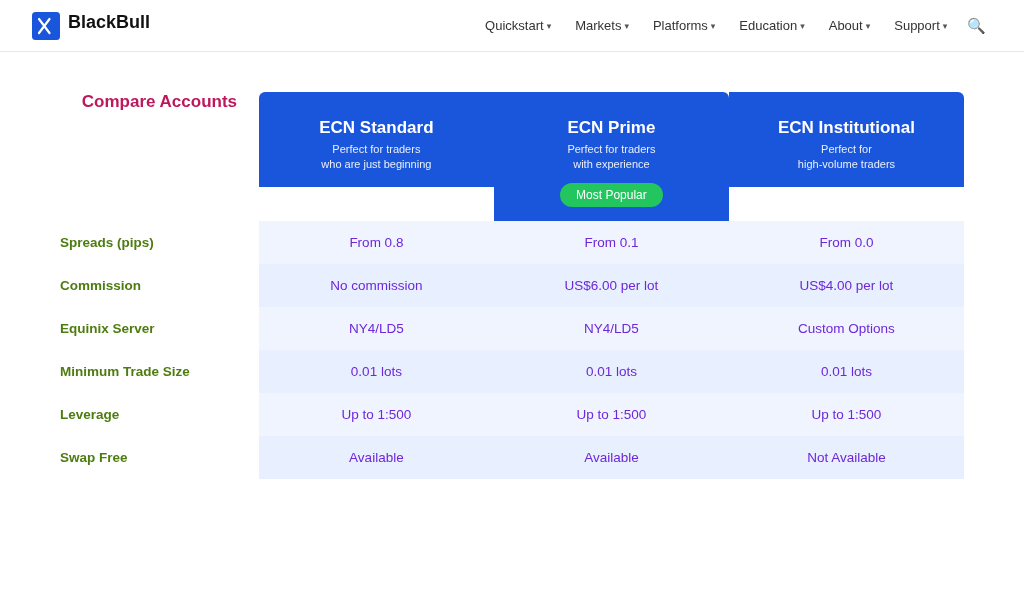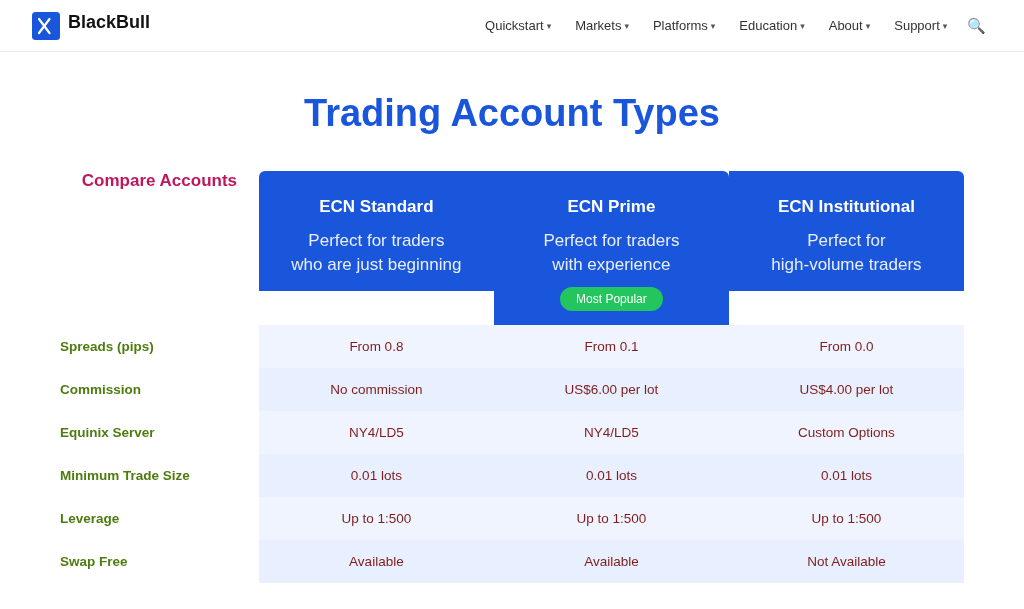--- a/index.html
+++ b/index.html
@@ -41,38 +41,38 @@
     .col-institutional { width: 26%; }
 
     .account-header {
       background: #1a56db; color: #fff; text-align: center;
       padding: 26px 12px 14px; position: relative;
     }
     .account-header:first-of-type { border-radius: 6px 0 0 0; }
     .account-header.prime { border-radius: 0; }
     .account-header:last-of-type { border-radius: 0 6px 0 0; }
     .account-name { font-size: 17px; font-weight: 700; }
-    .account-sub { font-size: 17px; font-weight: 400; margin-top: 12px; opacity: 0.9; line-height: 1.4; text-align: center; }
+    .account-sub { font-size: 11px; font-weight: 400; margin-top: 4px; opacity: 0.9; line-height: 1.4; text-align: center; }
     .most-popular-badge {
       display: inline-block; background: #22c55e; color: #fff;
       font-size: 12px; font-weight: 400; border-radius: 20px;
       padding: 5px 16px; margin-top: 10px; white-space: nowrap;
     }
 
     
     .label-header-cell {
       padding: 16px 0 8px; vertical-align: bottom;
     }
     .compare-label {
       font-size: 17px; font-weight: 700; color: #be185d;
     }
 
     
     .data-row td {
-      padding: 14px 12px; text-align: center; font-size: 13.5px; color: #7f1d1d;
+      padding: 14px 12px; text-align: center; font-size: 13.5px; color: #6d28d9;
       background: #f0f4ff;
     }
     .data-row:nth-child(odd) td { background: #f0f4ff; }
     .data-row:nth-child(even) td { background: #e8effe; }
     .data-row td.row-label {
       text-align: left; font-weight: 700; color: #4d7c0f;
       background: transparent !important; padding-left: 0;
     }
 
     
@@ -113,21 +113,20 @@
     </div>
     <div class="nav-item">
       <span>Support</span>
       <span class="nav-chevron">▾</span>
     </div>
     <div class="nav-search">🔍</div>
   </div>
 </nav>
 
 <div class="main">
-  <h1 class="page-title">Trading Account Types</h1>
 
   <table class="compare-table">
     <colgroup>
       <col class="col-label">
       <col class="col-standard">
       <col class="col-prime">
       <col class="col-institutional">
     </colgroup>
     <thead>
       <tr class="header-row">

